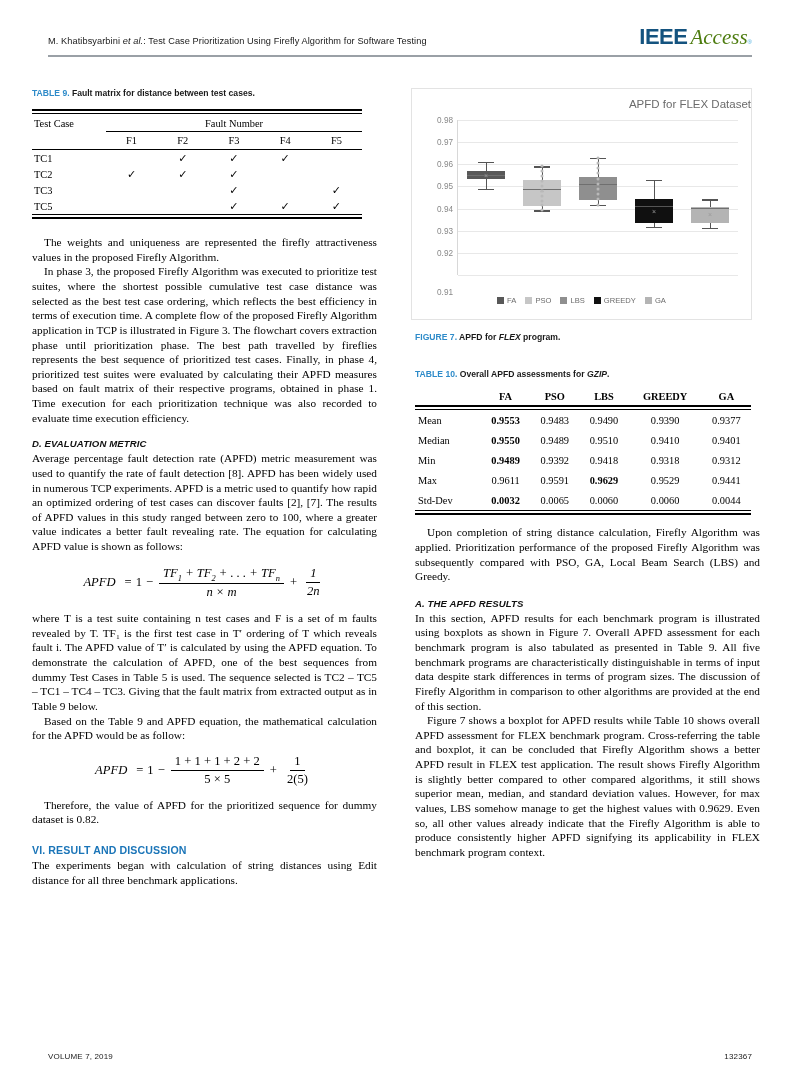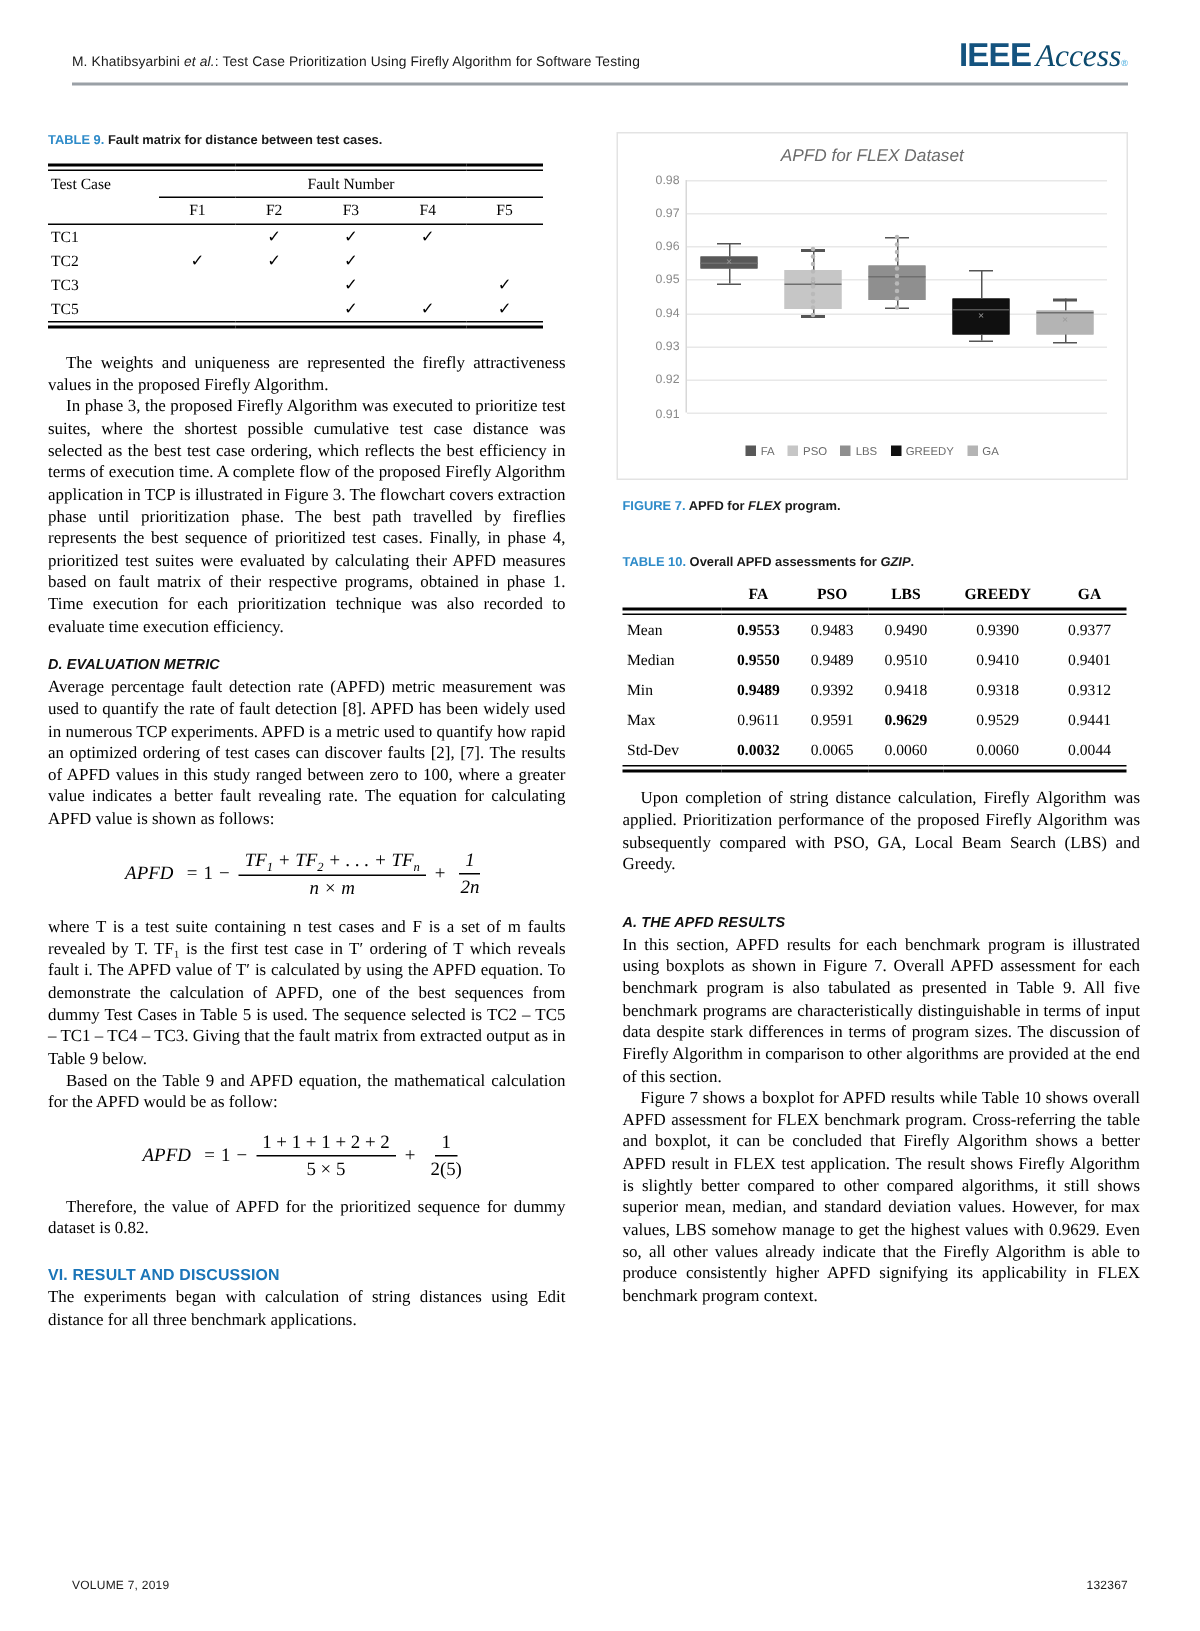--- a/index.html
+++ b/index.html
@@ -47,21 +47,21 @@
     font-family: "Liberation Sans", sans-serif;
     font-weight: bold;
     font-size: 22px;
     letter-spacing: -0.5px;
     color: #14537f;
   }
   .logo-access {
     font-family: "Liberation Serif", serif;
     font-style: italic;
     font-size: 21px;
-    color: #0c4a6e;
+    color: #4d7c0f;
     margin-left: 3px;
   }
   .logo-tm {
     font-family: "Liberation Sans", sans-serif;
     font-size: 6px;
     color: #3fa9dd;
     vertical-align: super;
   }
   .header-rule {
     position: absolute;
@@ -218,25 +218,24 @@
     position: absolute;
     left: 411px; top: 88px;
     width: 341px; height: 232px;
     background: #ffffff;
     border: 1px solid #e3e3e3;
     box-sizing: border-box;
   }
   .chart-title {
     position: absolute;
     left: 0; right: 0; top: 9px;
-    text-align: center;
+    text-align: right;
     font-family: "Liberation Sans", sans-serif;
     font-size: 11.5px;
     color: #6b6b6b;
-    font-style: italic;
   }
   .plot {
     position: absolute;
     left: 46px; top: 31px;
     width: 280px; height: 155px;
   }
   .gridline {
     position: absolute;
     left: 0; width: 100%;
     height: 1px;
@@ -456,21 +455,21 @@
         <div class="gridline" style="top: 88.5714px;">
           <span class="ytick" style="top: 0px;">0.94</span>
         </div>
         <div class="gridline" style="top: 110.714px;">
           <span class="ytick" style="top: 0px;">0.93</span>
         </div>
         <div class="gridline" style="top: 132.857px;">
           <span class="ytick" style="top: 0px;">0.92</span>
         </div>
         <div class="gridline" style="top: 155px;">
-          <span class="ytick" style="top: 1px; margin-left: 40px;">0.91</span>
+          <span class="ytick" style="top: 17px; margin-left: 40px;">0.91</span>
         </div>
         <div class="box-wrap" style="left: 0px; top: 0px; width: 280px; height: 155px;">
           <div class="bx-box" style="left: 9px; top: 50.9286px; width: 38px; height: 7.75px; background: rgb(88, 88, 88); border: 1px solid rgb(88, 88, 88);"></div>
           <div class="bx-line" style="left: 9px; top: 55.3571px; width: 38px; height: 1px; background: rgb(111, 111, 111);"></div>
           <div class="bx-line" style="left: 27.5px; top: 41.85px; width: 1.4px; height: 9.07857px; background: rgb(85, 85, 85);"></div>
           <div class="bx-line" style="left: 20px; top: 41.85px; width: 16px; height: 1.4px; background: rgb(85, 85, 85);"></div>
           <div class="bx-line" style="left: 27.5px; top: 58.6786px; width: 1.4px; height: 10.1857px; background: rgb(85, 85, 85);"></div>
           <div class="bx-line" style="left: 20px; top: 68.8643px; width: 16px; height: 1.4px; background: rgb(85, 85, 85);"></div>
           <div class="bx-mean" style="left: 28px; top: 54.6929px;">×</div>
         </div>
@@ -627,21 +626,21 @@
         </tbody>
       <tbody>
           <tr class="rule-bot">
             <td colspan="6"></td>
           </tr>
     </tbody>
       </table>
 
     <p class="indent" style="margin-top:10px;">Upon completion of string distance calculation, Firefly Algorithm was applied. Prioritization performance of the proposed Firefly Algorithm was subsequently compared with PSO, GA, Local Beam Search (LBS) and Greedy.</p>
 
-    <div class="sec-head" style="margin-top:26px;margin-bottom:2px;">A.  THE APFD RESULTS</div>
+    <div class="sec-head" style="margin-top:14px;margin-bottom:2px;">A.  THE APFD RESULTS</div>
     <p>In this section, APFD results for each benchmark program is illustrated using boxplots as shown in Figure 7. Overall APFD assessment for each benchmark program is also tabulated as presented in Table 9. All five benchmark programs are characteristically distinguishable in terms of input data despite stark differences in terms of program sizes. The discussion of Firefly Algorithm in comparison to other algorithms are provided at the end of this section.</p>
     <p class="indent">Figure 7 shows a boxplot for APFD results while Table 10 shows overall APFD assessment for FLEX benchmark program. Cross-referring the table and boxplot, it can be concluded that Firefly Algorithm shows a better APFD result in FLEX test application. The result shows Firefly Algorithm is slightly better compared to other compared algorithms, it still shows superior mean, median, and standard deviation values. However, for max values, LBS somehow manage to get the highest values with 0.9629. Even so, all other values already indicate that the Firefly Algorithm is able to produce consistently higher APFD signifying its applicability in FLEX benchmark program context.</p>
   </div>
 
   <div class="footer-left">VOLUME 7, 2019</div>
   <div class="footer-right">132367</div>
 
 </div>
 
 </body></html>

